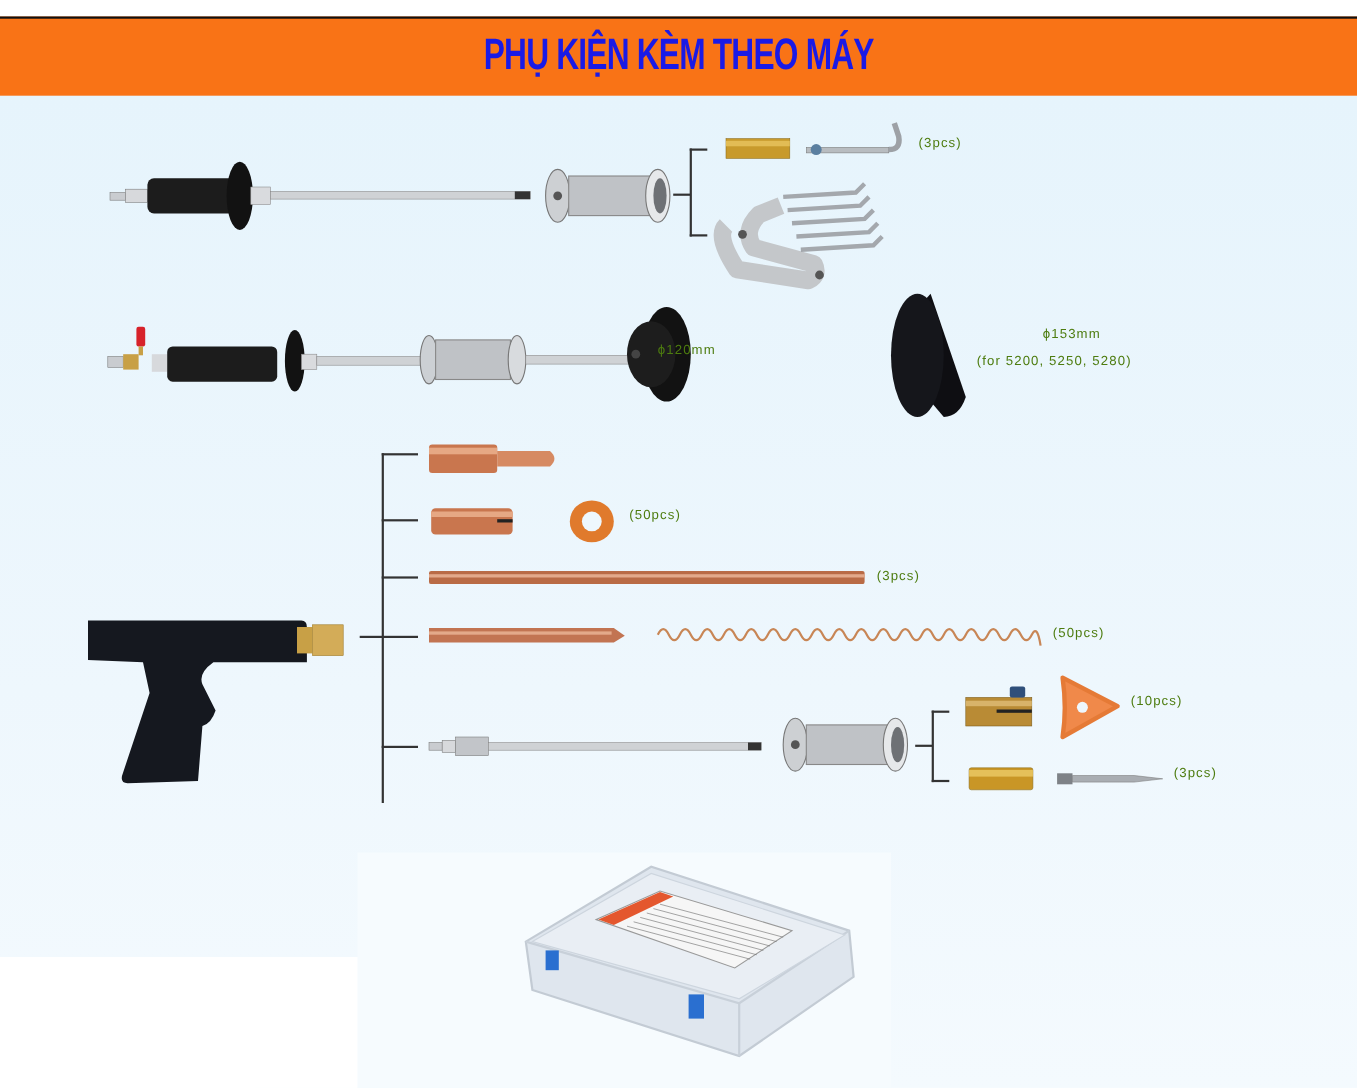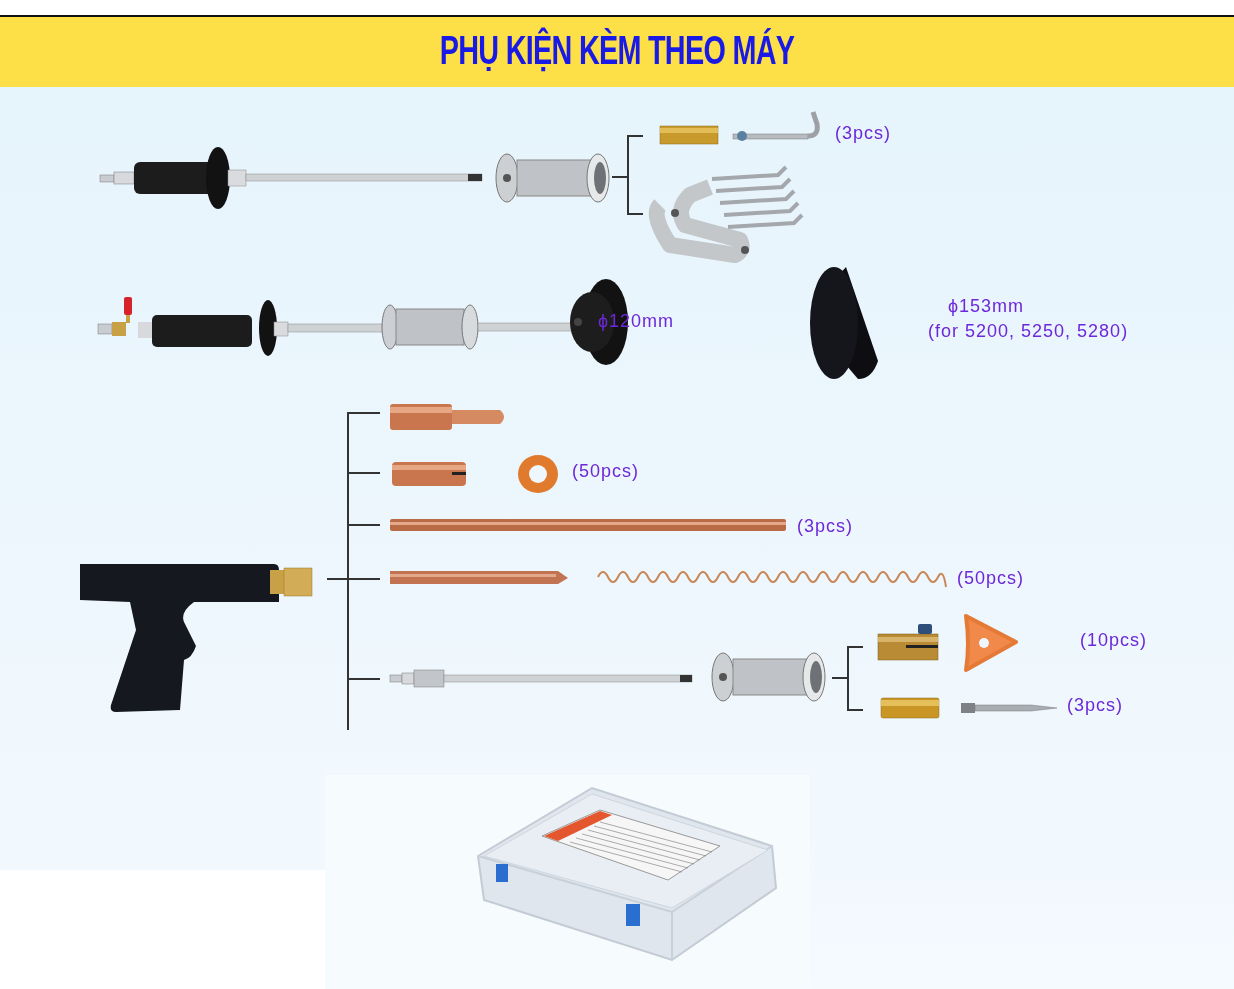--- a/index.html
+++ b/index.html
@@ -1,22 +1,22 @@
 <!DOCTYPE html>
 <html><head>
 <meta charset="utf-8">
 <style>
   html,body{margin:0;padding:0;}
   body{width:1234px;height:989px;position:relative;overflow:hidden;background:#ffffff;font-family:"Liberation Sans",sans-serif;}
-  .banner{position:absolute;left:0;top:15px;width:1234px;height:84px;background:#fde047;border-top:2px solid #111;border-bottom:2px solid #111;box-sizing:border-box;}
+  .banner{position:absolute;left:0;top:15px;width:1234px;height:84px;background:#f97316;border-top:2px solid #111;border-bottom:2px solid #111;box-sizing:border-box;}
   .banner-title{position:absolute;left:0;right:0;top:8px;text-align:center;color:#1a1ae6;font-family:"Liberation Sans",sans-serif;font-weight:bold;font-size:40px;letter-spacing:-1px;transform:scaleX(0.72);transform-origin:center;line-height:50px;}
   .panel{position:absolute;left:0;top:87px;width:1234px;height:902px;background:linear-gradient(#e6f4fc 0%,#eef7fd 60%,#f4fafe 100%);}
   .white-corner{position:absolute;left:0;top:870px;width:325px;height:119px;background:#ffffff;}
   .box-bg{position:absolute;left:325px;top:775px;width:485px;height:214px;background:#f6fbfe;}
-  .label{position:absolute;color:#6d28d9;font-size:18px;letter-spacing:1px;white-space:nowrap;font-family:"Liberation Sans",sans-serif;}
+  .label{position:absolute;color:#4d7c0f;font-size:12px;letter-spacing:1px;white-space:nowrap;font-family:"Liberation Sans",sans-serif;}
   .bracket{position:absolute;border:2px solid #333;border-right:none;}
   .hline{position:absolute;height:2px;background:#333;}
   .vline{position:absolute;width:2px;background:#333;}
   svg{position:absolute;overflow:visible;}
 </style>
 </head>
 <body>
 
 <div class="banner">
   <div class="banner-title">PHỤ KIỆN  KÈM THEO MÁY</div>
@@ -86,21 +86,21 @@
   <ellipse cx="38" cy="44" rx="22" ry="43" fill="#121212"></ellipse>
   <ellipse cx="24" cy="44" rx="22" ry="30" fill="#1d1d1d"></ellipse>
   <circle cx="10" cy="44" r="4" fill="#444"></circle>
 </svg>
 <div class="label" style="left:598px;top:311px;">ϕ120mm</div>
 <svg style="left:806px;top:265px" width="75" height="116">
   <path d="M40 2 L72 96 Q66 114 52 114 L6 60 Q4 40 40 2 Z" fill="#0e0e12"></path>
   <ellipse cx="28" cy="58" rx="24" ry="56" fill="#15161b"></ellipse>
 </svg>
 <div class="label" style="left:948px;top:296px;">ϕ153mm</div>
-<div class="label" style="left:928px;top:321px;">(for 5200, 5250, 5280)</div>
+<div class="label" style="left:888px;top:321px;">(for 5200, 5250, 5280)</div>
 
 <div class="vline" style="left:347px;top:412px;height:318px;"></div>
 <div class="hline" style="left:347px;top:412px;width:33px;"></div>
 <div class="hline" style="left:347px;top:472px;width:33px;"></div>
 <div class="hline" style="left:347px;top:524px;width:33px;"></div>
 <div class="hline" style="left:327px;top:578px;width:53px;"></div>
 <div class="hline" style="left:347px;top:678px;width:33px;"></div>
 
 <svg style="left:74px;top:562px" width="242" height="155">
   <path d="M6 2 L200 2 Q205 2 205 8 L205 40 L120 40 Q106 50 110 60 L122 84 Q118 96 110 98 L106 148 L42 150 Q34 150 38 140 L62 68 L56 40 L6 38 Z" fill="#15181f"></path>
@@ -159,21 +159,21 @@
 <svg style="left:878px;top:624px" width="64" height="38">
   <rect x="0" y="10" width="60" height="26" fill="#b98b35" stroke="#7a5a18" stroke-width="0.5"></rect>
   <rect x="0" y="13" width="60" height="5" fill="#d8b36a"></rect>
   <rect x="28" y="21" width="32" height="3" fill="#222"></rect>
   <rect x="40" y="0" width="14" height="10" rx="2" fill="#2f4f7a"></rect>
 </svg>
 <svg style="left:962px;top:614px" width="58" height="58">
   <path d="M4 2 L54 28 L4 56 Q8 30 4 2 Z" fill="#f0894a" stroke="#e57a36" stroke-width="4" stroke-linejoin="round"></path>
   <circle cx="22" cy="29" r="5" fill="#eef7fd"></circle>
 </svg>
-<div class="label" style="left:1080px;top:630px;">(10pcs)</div>
+<div class="label" style="left:1028px;top:630px;">(10pcs)</div>
 
 <svg style="left:881px;top:697px" width="62" height="22">
   <rect x="0" y="1" width="58" height="20" rx="2" fill="#c99626" stroke="#8a6a18" stroke-width="0.5"></rect>
   <rect x="0" y="3" width="58" height="6" fill="#e5c05a"></rect>
 </svg>
 <svg style="left:961px;top:699px" width="100" height="18">
   <rect x="0" y="4" width="14" height="10" fill="#7e8287"></rect>
   <path d="M14 6 L70 6 L96 9 L70 12 L14 12 Z" fill="#a9adb2" stroke="#777" stroke-width="0.5"></path>
 </svg>
 <div class="label" style="left:1067px;top:695px;">(3pcs)</div>

